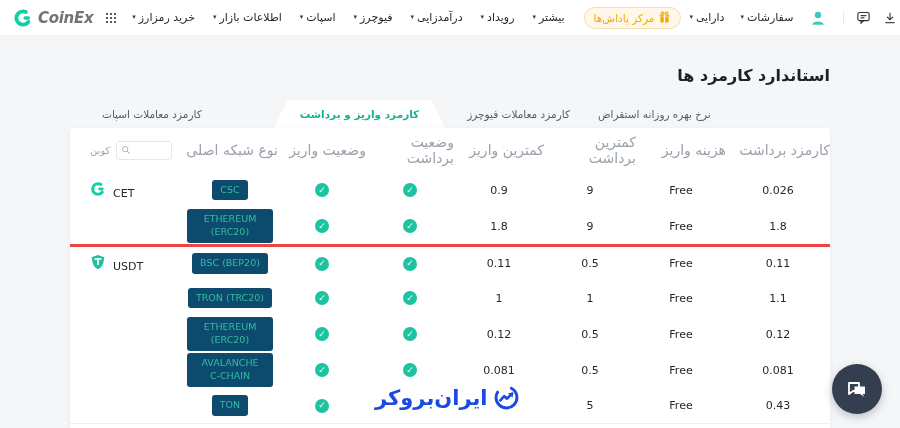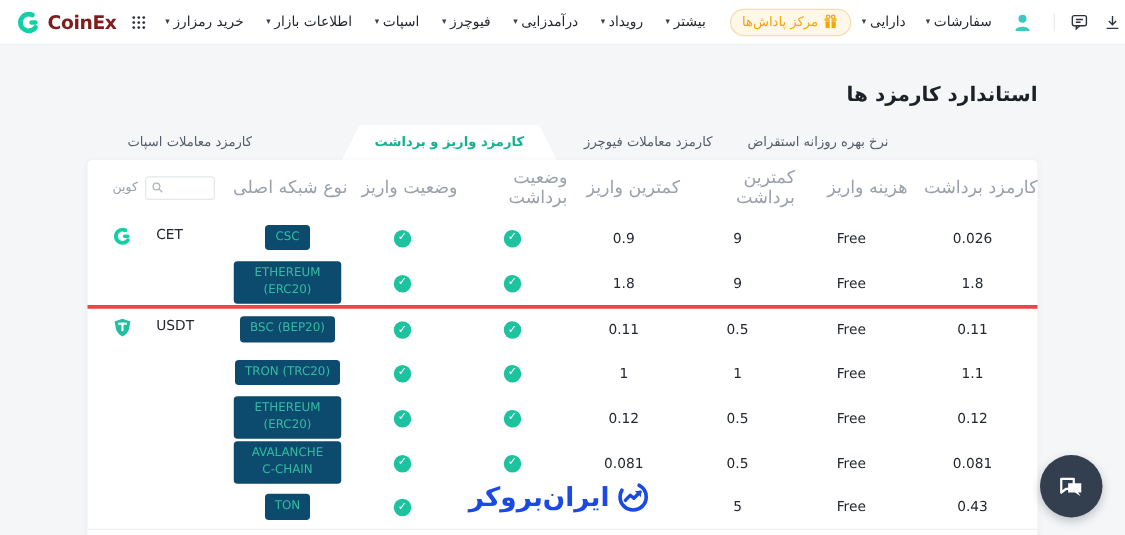--- a/index.html
+++ b/index.html
@@ -11,21 +11,21 @@
     position:relative;
   }
   
   .topbar {
     height:36px; background:#fff; border-bottom:1px solid #f0f1f3;
     display:flex; align-items:center; justify-content:space-between;
     padding:0 13px; position:relative; z-index:5;
   }
   .topbar-left { display:flex; align-items:center; }
   .logo { display:flex; align-items:center; gap:5px; margin-right:10px; cursor:pointer; }
-  .logo-text { font-size:15px; font-weight:bold; color:#7f1d1d; letter-spacing:-0.3px; }
+  .logo-text { font-size:15px; font-weight:bold; color:#737373; letter-spacing:-0.3px;font-style:italic; }
   .apps-grid { margin:0 6px 0 2px; display:flex; align-items:center; cursor:pointer; }
   .main-nav { display:flex; align-items:center; }
   .nav-item { display:flex; align-items:center; margin:0 9px; cursor:pointer; white-space:nowrap; }
   .caret { font-size:7px; color:#3a414b; margin-right:3px; line-height:1; }
   .nav-label { font-size:11px; color:#23282f; }
   .rewards-pill {
     display:flex; align-items:center; gap:4px; margin-left:10px;
     background:#fff8e9; border:1px solid #f6ddae; border-radius:12px;
     height:22px; padding:0 9px; cursor:pointer; white-space:nowrap;
   }
@@ -59,21 +59,21 @@
   .trow, .thead-row {
     display:grid;
     grid-template-columns:112px 96px 88px 88px 90px 92px 90px 104px;
     align-items:center;
   }
   .thead-row { height:44px; }
   .trow { min-height:36px; }
   .trow.group-start { border-top:3px solid #ef4444; }
   .trow.last-row { border-bottom:1px solid #eef0f3; }
   .cell { text-align:center; font-size:11px; color:#23282f; }
-  .coin-cell { display:flex; align-items:flex-start; gap:19px; padding-left:20px; text-align:left; }
+  .coin-cell { display:flex; align-items:flex-end; gap:7px; padding-left:20px; text-align:left; }
   .coin-name { font-size:11px; color:#23282f; }
   .th { font-size:14px; color:#9aa1ab; text-align:right; }
   .th-coin { display:flex; align-items:center; gap:6px; padding-left:20px; }
   .th-coin-label { font-size:10px; color:#9aa1ab; }
   .search-box {
     position:relative; width:56px; height:19px;
     border:1px solid #e4e7eb; border-radius:3px; background:#fff;
     display:flex; align-items:center;
   }
   .search-box svg { position:absolute; left:4px; top:3.5px; }

